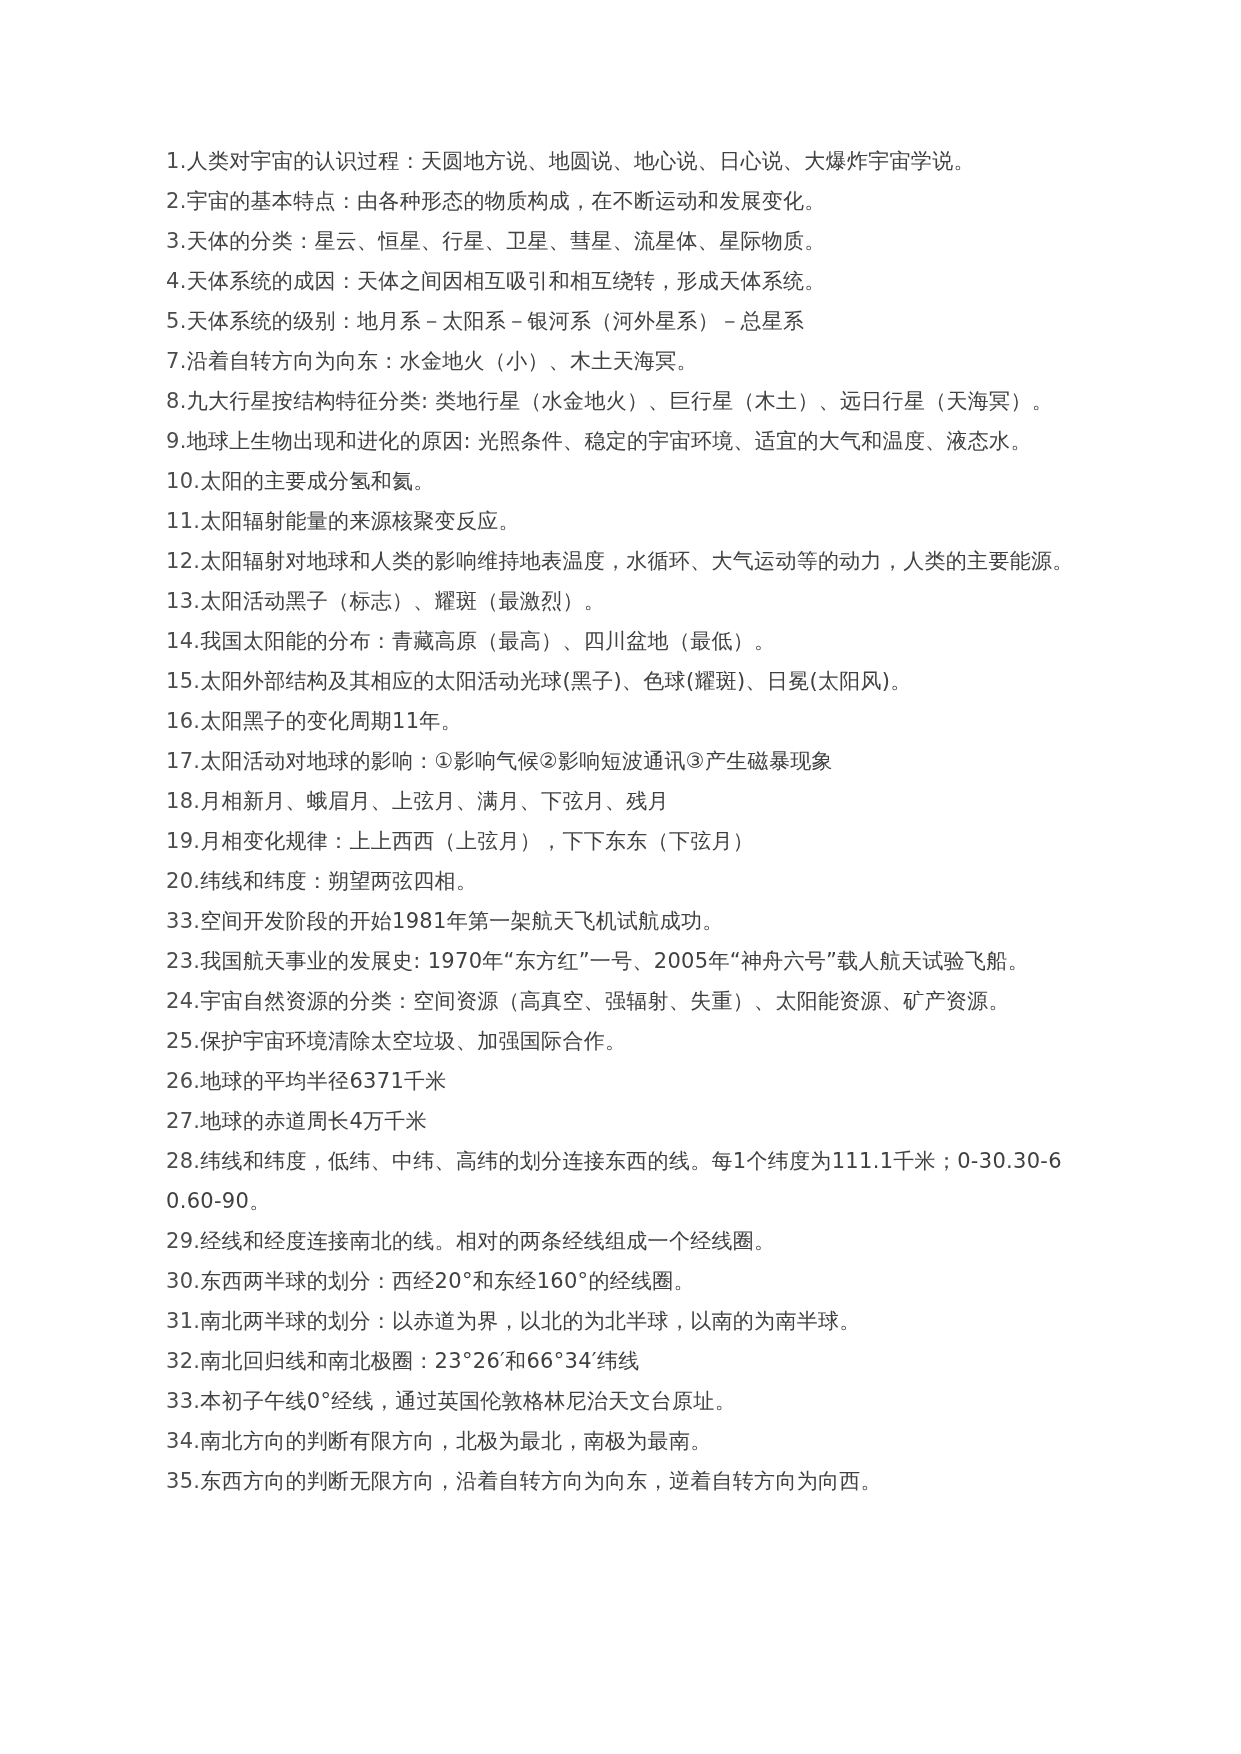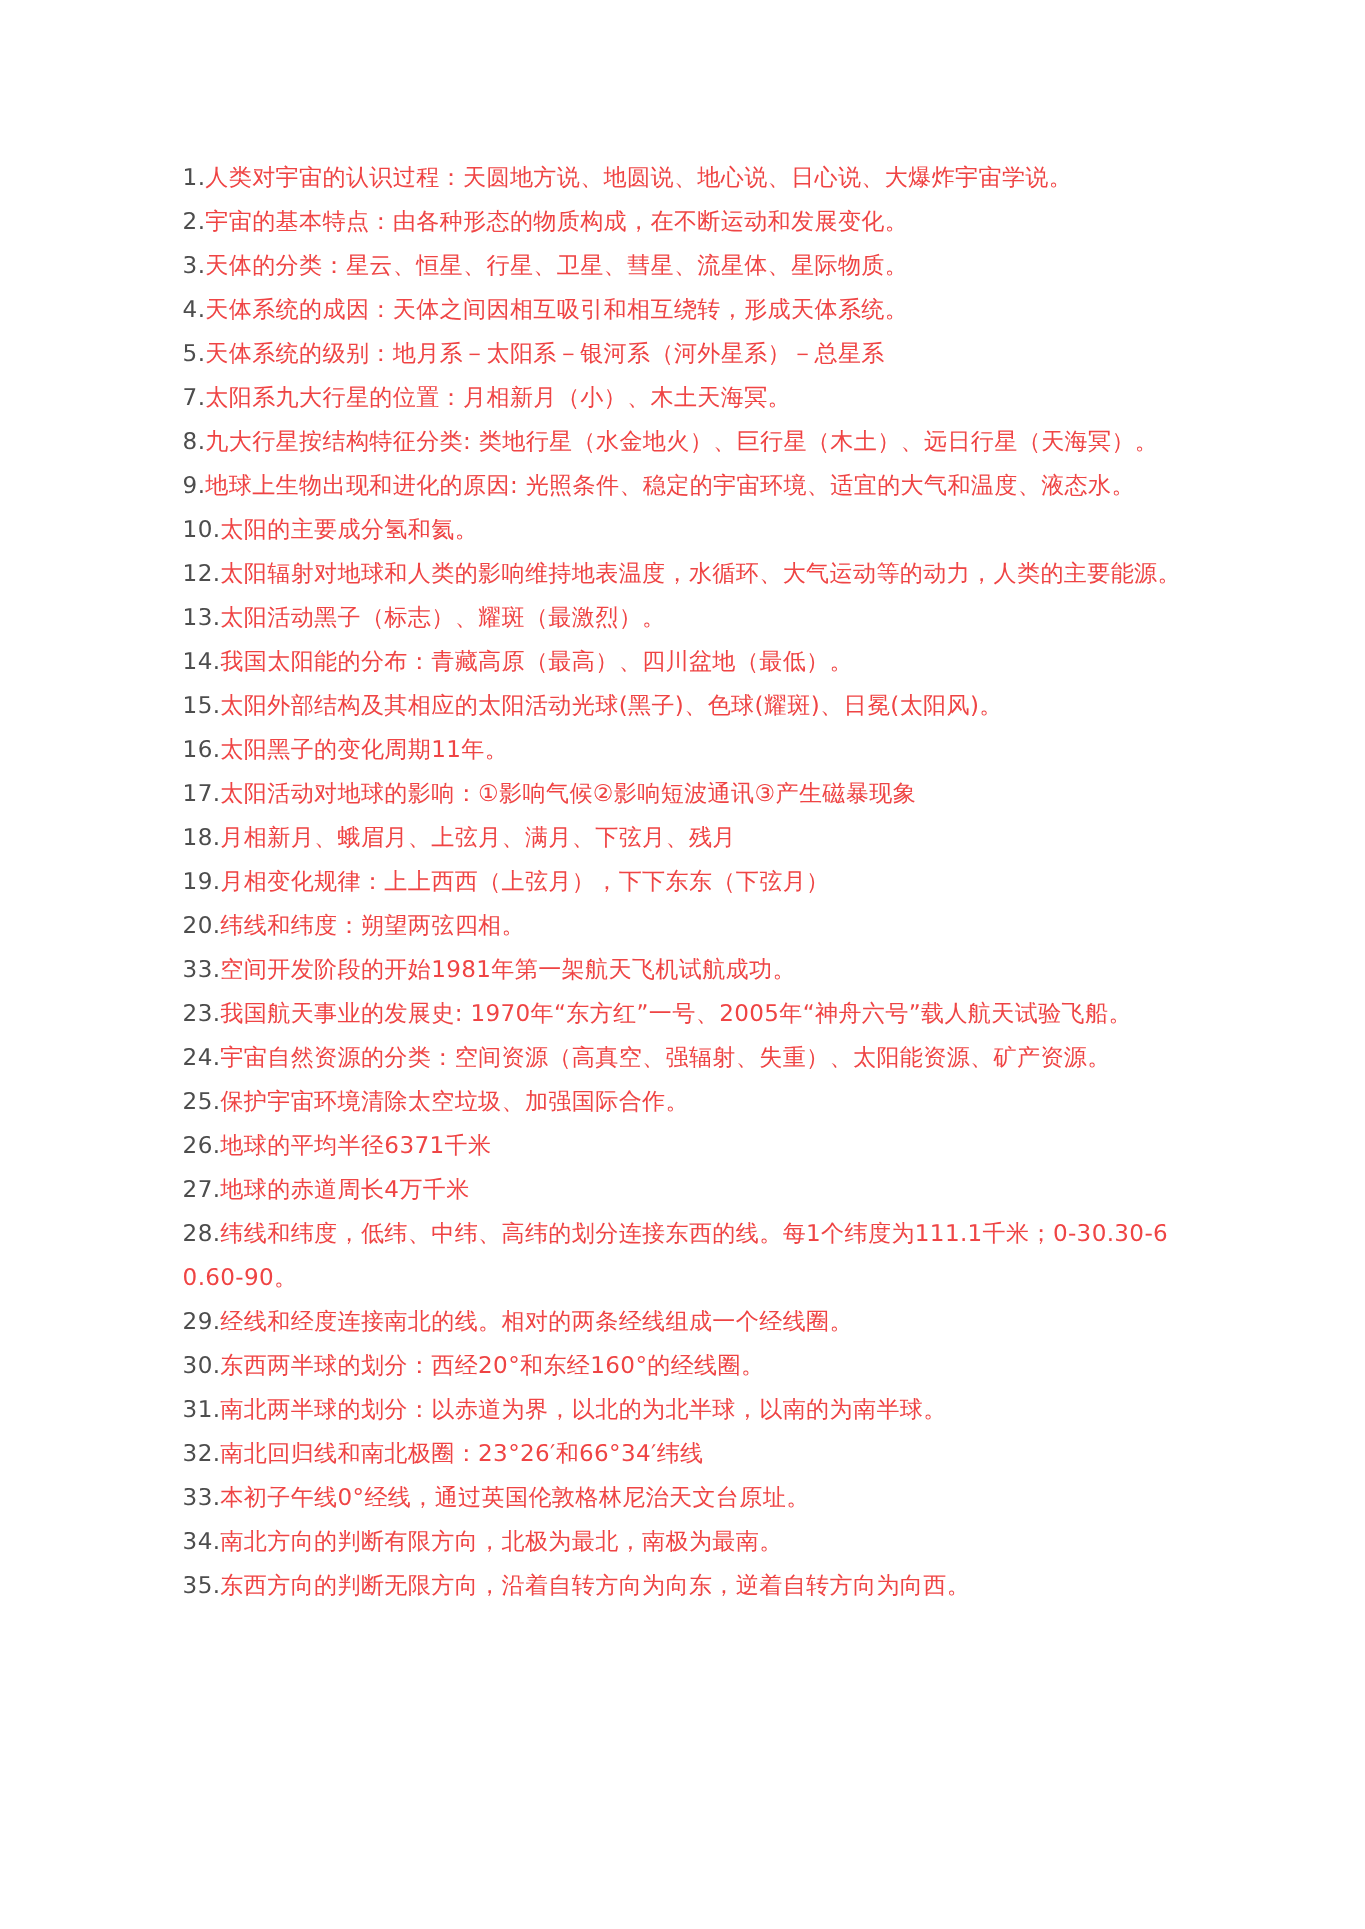--- a/index.html
+++ b/index.html
@@ -27,48 +27,49 @@
     line-height: 40px;
     text-align: left;
     word-break: break-all;
     letter-spacing: 0.3px;
   }
   .note-num {
     font-family: "DejaVu Sans", "Liberation Sans", sans-serif;
     color: #4d4d4d;
   }
   .note-text {
-    color: #ef4444;
+    color: #404040;
     text-align: center;
   }
 </style>
 </head>
 <body style="background: rgb(255, 255, 255);">
 
 <div class="page" style="color: rgb(77, 77, 77);">
   <div class="notes-list" id="notes-list">
   <p class="note-line"><span class="note-num">1.</span><span class="note-text">人类对宇宙的认识过程：天圆地方说、地圆说、地心说、日心说、大爆炸宇宙学说。</span></p>
 
   <p class="note-line"><span class="note-num">2.</span><span class="note-text">宇宙的基本特点：由各种形态的物质构成，在不断运动和发展变化。</span></p>
 
   <p class="note-line"><span class="note-num">3.</span><span class="note-text">天体的分类：星云、恒星、行星、卫星、彗星、流星体、星际物质。</span></p>
 
   <p class="note-line"><span class="note-num">4.</span><span class="note-text">天体系统的成因：天体之间因相互吸引和相互绕转，形成天体系统。</span></p>
 
   <p class="note-line"><span class="note-num">5.</span><span class="note-text">天体系统的级别：地月系－太阳系－银河系（河外星系）－总星系</span></p>
 
 
-  <p class="note-line"><span class="note-num">7.</span><span class="note-text">太阳系九大行星的位置：月相新月（小）、木土天海冥。</span></p>
+  <p class="note-line"><span class="note-num">7.</span><span class="note-text">沿着自转方向为向东：水金地火（小）、木土天海冥。</span></p>
 
   <p class="note-line"><span class="note-num">8.</span><span class="note-text">九大行星按结构特征分类: 类地行星（水金地火）、巨行星（木土）、远日行星（天海冥）。</span></p>
 
   <p class="note-line"><span class="note-num">9.</span><span class="note-text">地球上生物出现和进化的原因: 光照条件、稳定的宇宙环境、适宜的大气和温度、液态水。</span></p>
 
   <p class="note-line"><span class="note-num">10.</span><span class="note-text">太阳的主要成分氢和氦。</span></p>
 
+  <p class="note-line"><span class="note-num">11.</span><span class="note-text">太阳辐射能量的来源核聚变反应。</span></p>
 
   <p class="note-line"><span class="note-num">12.</span><span class="note-text">太阳辐射对地球和人类的影响维持地表温度，水循环、大气运动等的动力，人类的主要能源。</span></p>
 
   <p class="note-line"><span class="note-num">13.</span><span class="note-text">太阳活动黑子（标志）、耀斑（最激烈）。</span></p>
 
   <p class="note-line"><span class="note-num">14.</span><span class="note-text">我国太阳能的分布：青藏高原（最高）、四川盆地（最低）。</span></p>
 
   <p class="note-line"><span class="note-num">15.</span><span class="note-text">太阳外部结构及其相应的太阳活动光球(黑子)、色球(耀斑)、日冕(太阳风)。</span></p>
 
   <p class="note-line"><span class="note-num">16.</span><span class="note-text">太阳黑子的变化周期11年。</span></p>

